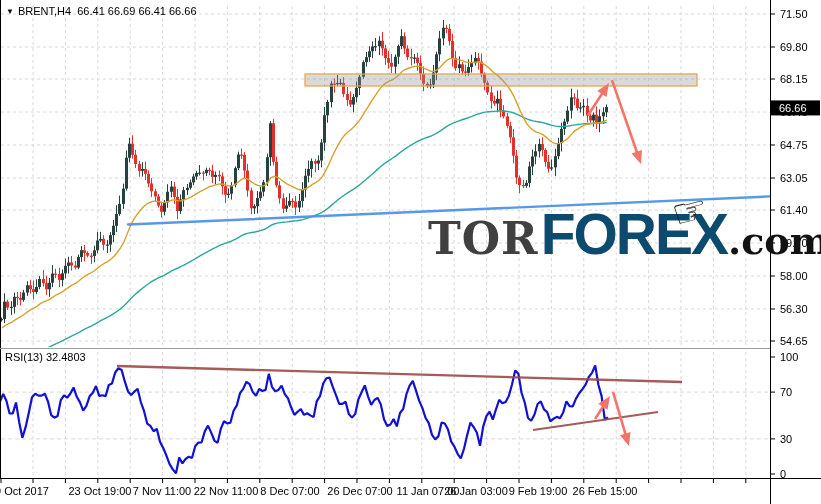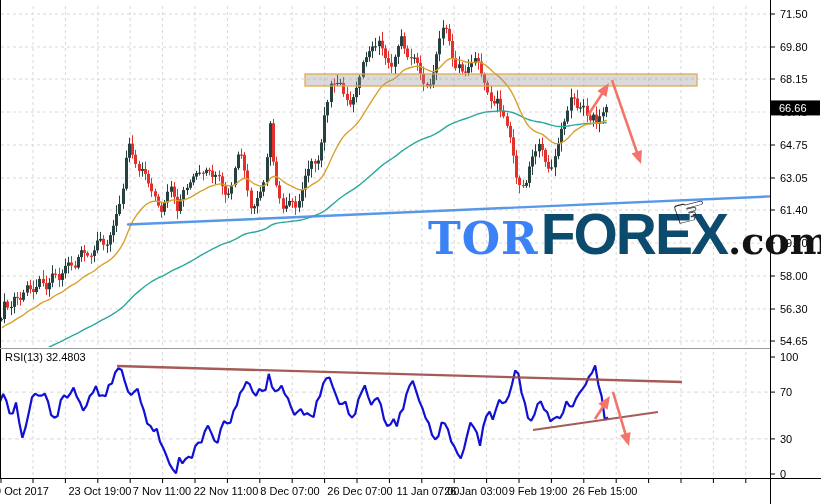--- a/index.html
+++ b/index.html
@@ -5,21 +5,21 @@
   html,body{margin:0;padding:0;background:#fff;}
   #app{position:relative;width:821px;height:504px;background:#fff;overflow:hidden;
        font-family:"Liberation Sans",sans-serif;}
   #chart-svg{position:absolute;left:0;top:0;}
   .overlay{position:absolute;color:#000;font-size:11px;white-space:nowrap;}
   #symbol-label{left:6px;top:5px;}
   #symbol-label .tri{font-size:8px;vertical-align:1px;margin-right:4px;}
   #rsi-label{left:5px;top:351px;}
   #watermark{left:428px;top:206px;height:54px;display:flex;align-items:baseline;
              line-height:1;user-select:none;}
-  .wm-tor{font-family:"DejaVu Serif",serif;font-weight:700;font-size:44px;color:#3b82f6;letter-spacing:1px;}
+  .wm-tor{font-family:"DejaVu Serif",serif;font-weight:700;font-size:44px;color:#404040;letter-spacing:1px;}
   .wm-forex{font-family:"Liberation Sans",sans-serif;font-weight:700;font-size:57px;
             color:#0c4a6e;letter-spacing:-2px;margin-left:2px;}
   .wm-com{font-family:"DejaVu Serif",serif;font-weight:600;font-size:38px;color:#121212;margin-left:1px;}
   #wm-hand{position:absolute;left:672px;top:188px;font-size:40px;color:#121212;transform:rotate(-14deg);}
 </style>
 </head>
 <body>
 
 <div id="app">
   <svg id="chart-svg" width="821" height="504">
@@ -582,20 +582,23 @@
         <text x="226" y="495" font-size="11" fill="#000" text-anchor="middle" font-family="&quot;Liberation Sans&quot;,sans-serif">22 Nov 11:00</text>
         <text x="290" y="495" font-size="11" fill="#000" text-anchor="middle" font-family="&quot;Liberation Sans&quot;,sans-serif">8 Dec 07:00</text>
         <text x="360" y="495" font-size="11" fill="#000" text-anchor="middle" font-family="&quot;Liberation Sans&quot;,sans-serif">26 Dec 07:00</text>
         <text x="428" y="495" font-size="11" fill="#000" text-anchor="middle" font-family="&quot;Liberation Sans&quot;,sans-serif">11 Jan 07:00</text>
         <text x="476" y="495" font-size="11" fill="#000" text-anchor="middle" font-family="&quot;Liberation Sans&quot;,sans-serif">26 Jan 03:00</text>
         <text x="538" y="495" font-size="11" fill="#000" text-anchor="middle" font-family="&quot;Liberation Sans&quot;,sans-serif">9 Feb 19:00</text>
         <text x="605" y="495" font-size="11" fill="#000" text-anchor="middle" font-family="&quot;Liberation Sans&quot;,sans-serif">26 Feb 15:00</text>
       </g>
     </svg>
 
+  <div id="symbol-label" class="overlay">
+    <span class="tri">▼</span><span>BRENT,H4</span>&nbsp;&nbsp;<span>66.41 66.69 66.41 66.66</span>
+  </div>
 
   <div id="rsi-label" class="overlay">RSI(13) 32.4803</div>
 
   <div id="watermark" class="overlay">
     <span class="wm-tor">TOR</span>
       <span class="wm-forex">FOREX</span>
       <span class="wm-com">.com</span>
   </div>
   <div id="wm-hand" class="overlay">☞</div>
 </div>

